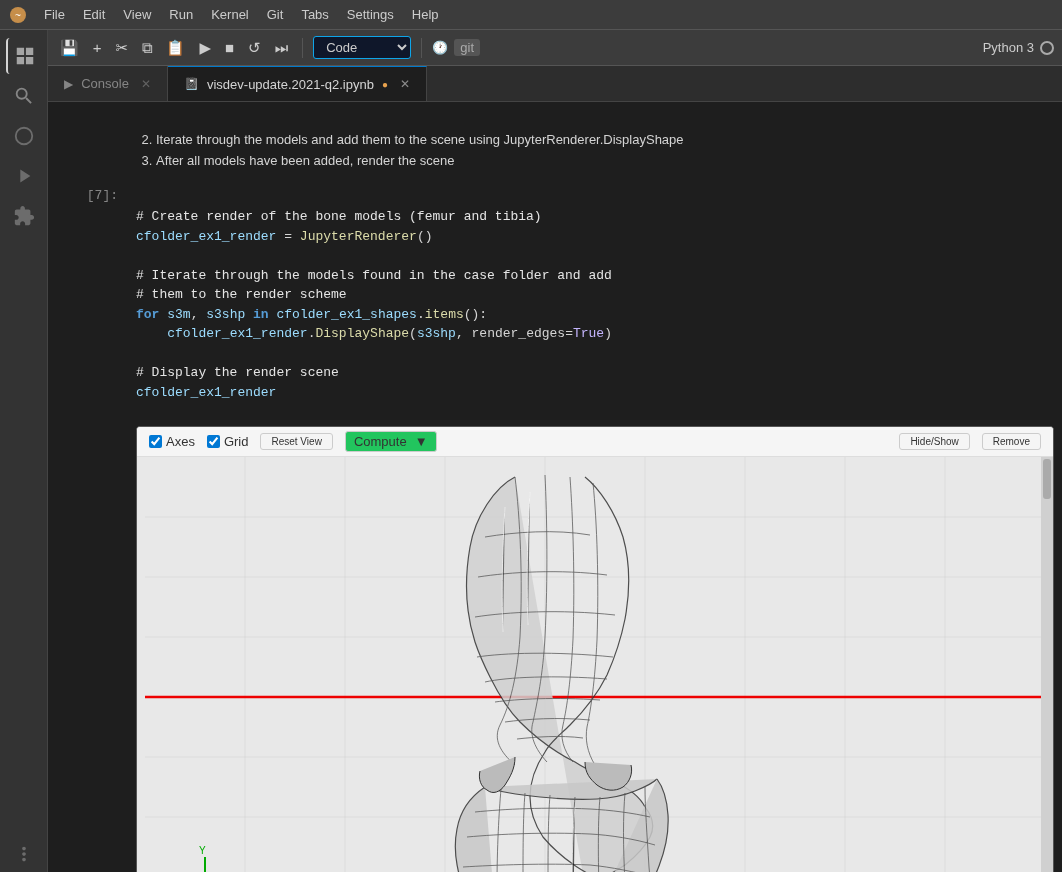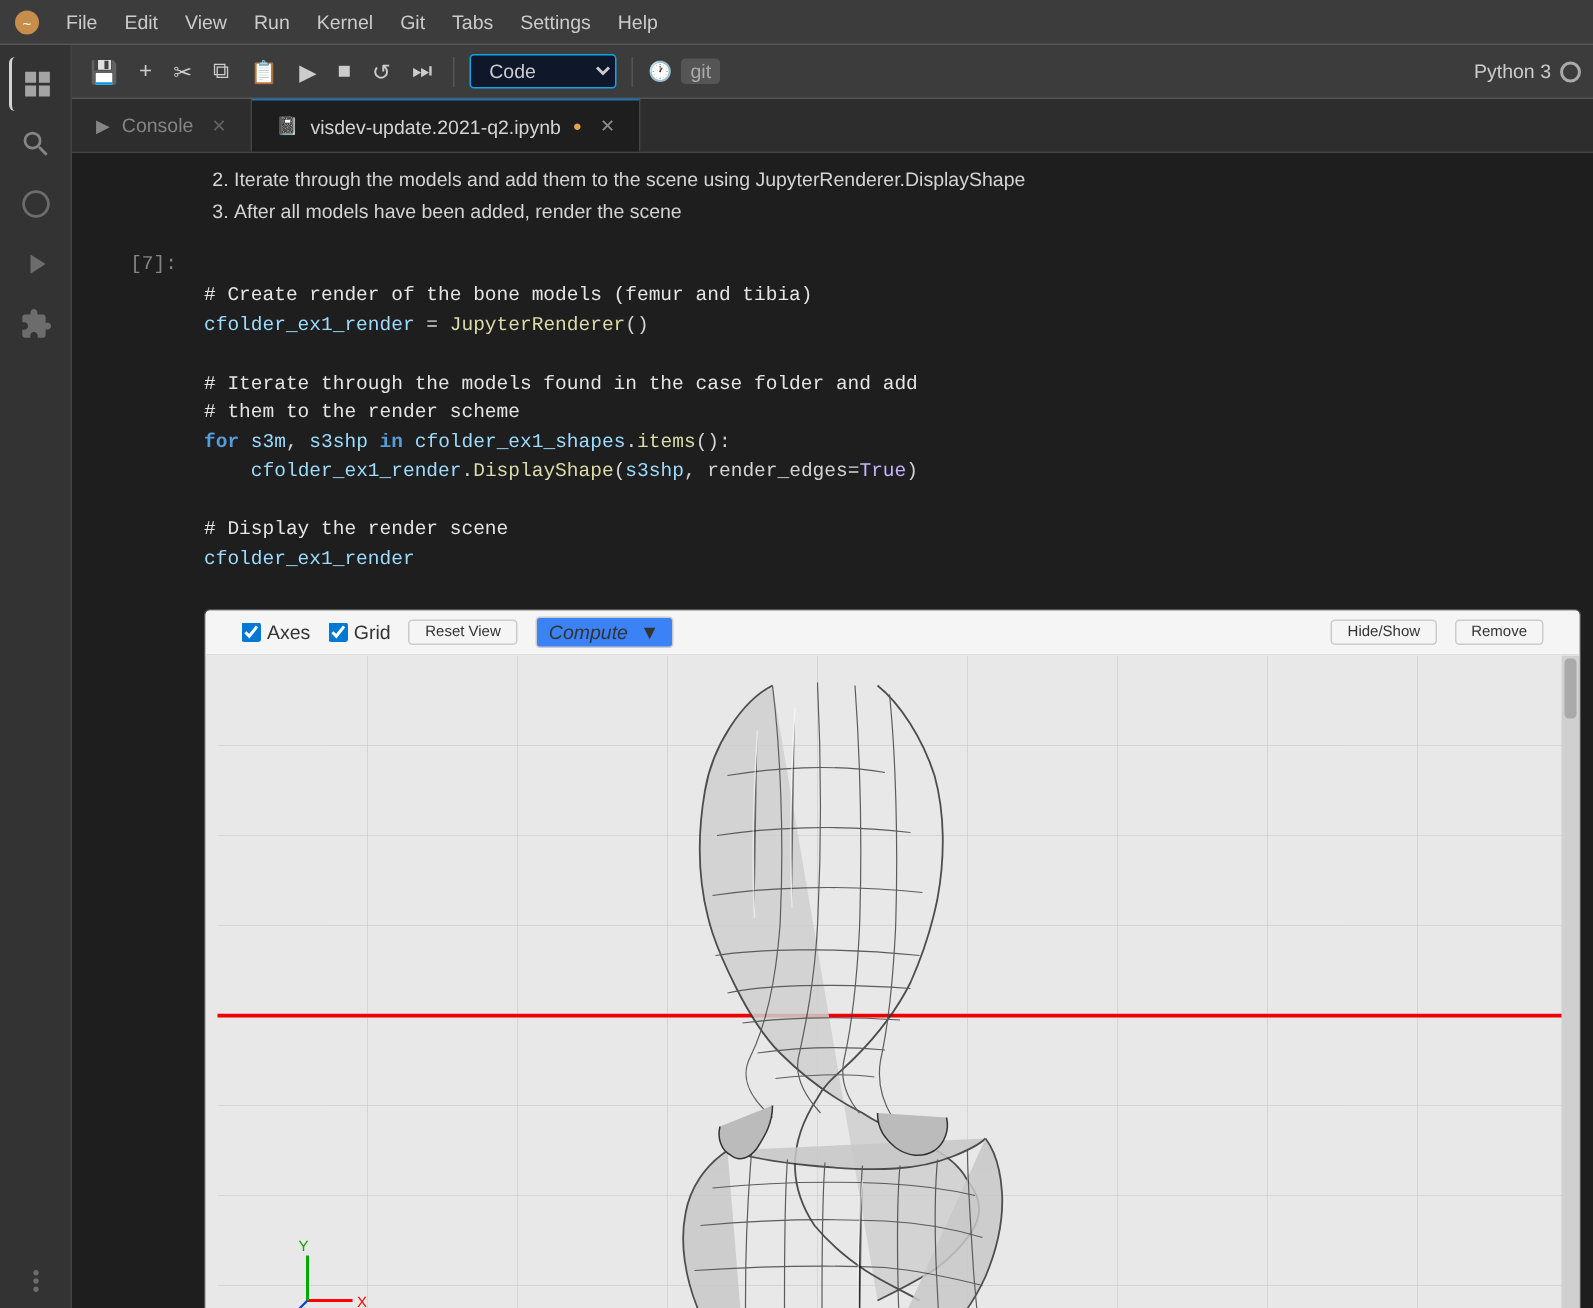--- a/index.html
+++ b/index.html
@@ -173,20 +173,21 @@
       white-space: pre;
       color: #d4d4d4;
     }
 
     
     .markdown-text {
       font-size: 13px;
       color: #d4d4d4;
       padding: 4px 8px;
       line-height: 1.6;
+      margin-top: 20px;
     }
     .markdown-text li { margin-left: 20px; }
 
     
     .c-comment { color: #e5e5e5; }
     .c-keyword { color: #569cd6; font-weight: bold; }
     .c-func { color: #dcdcaa; text-align: right; }
     .c-var { color: #9cdcfe; }
     .c-true { color: #c4b5fd; }
     .c-method { color: #dcdcaa; }
@@ -196,21 +197,21 @@
       margin: 0 8px;
       background: #ffffff;
       border: 1px solid #555;
       border-radius: 4px;
       overflow: hidden;
     }
     .renderer-toolbar {
       background: #f5f5f5;
       display: flex;
       align-items: center;
-      padding: 4px 24px;
+      padding: 4px 12px;
       gap: 12px;
       border-bottom: 1px solid #ddd;
       justify-content: space-between;
     }
     .renderer-checkbox-group {
       display: flex;
       align-items: center;
       gap: 4px;
     }
     .renderer-checkbox {
@@ -230,24 +231,23 @@
       cursor: pointer;
     }
     .renderer-dropdown {
       display: flex;
       align-items: center;
       border: 1px solid #ccc;
       border-radius: 3px;
       padding: 2px 8px;
       font-size: 13px;
       color: #333;
-      background: #3b82f6;
+      background: #22c55e;
       cursor: pointer;
       gap: 8px;
-      font-style: italic;
     }
     .renderer-spacer { flex: 1; }
 
     
     .viewport-3d {
       background: #e8e8e8;
       position: relative;
       height: 480px;
       overflow: hidden;
       display: flex;

